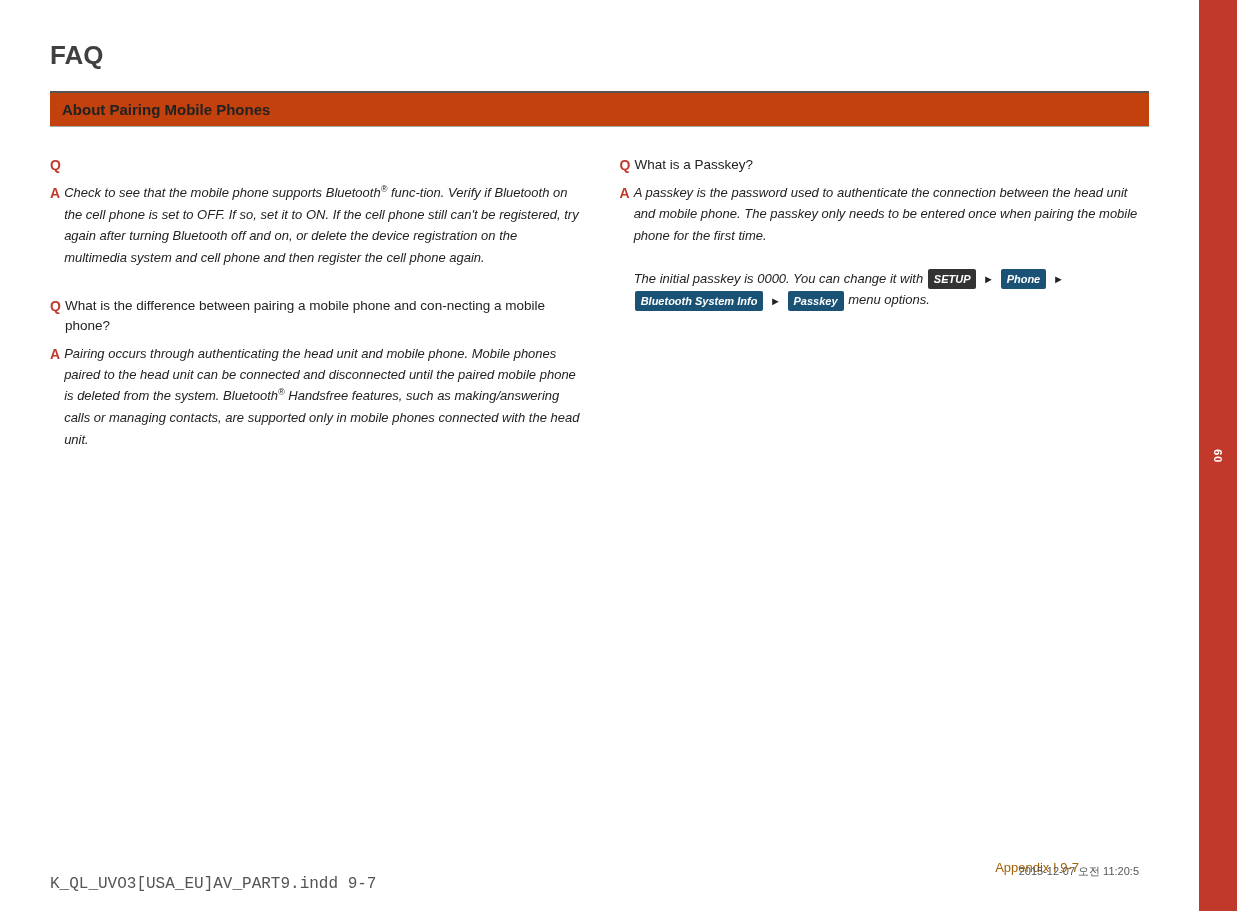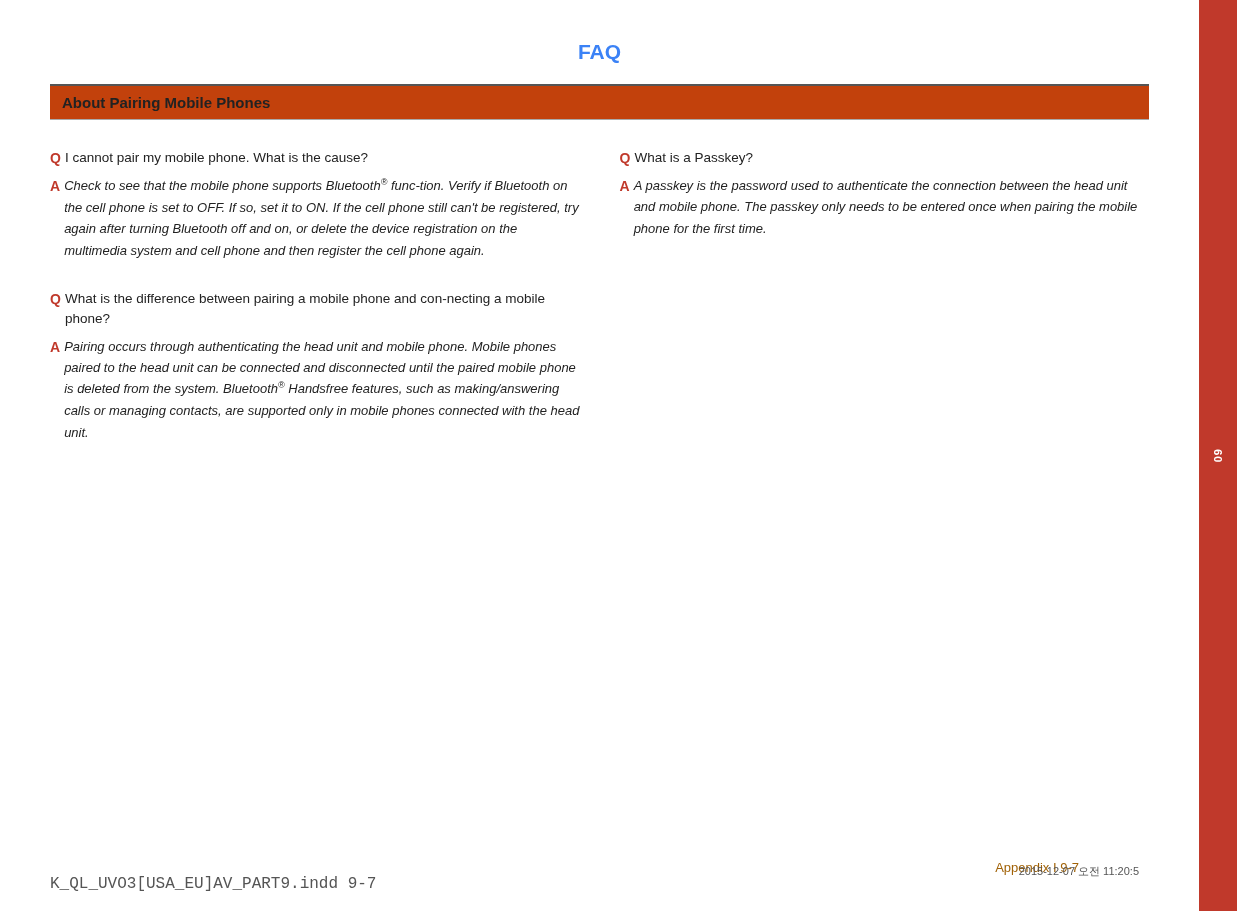--- a/index.html
+++ b/index.html
@@ -42,26 +42,25 @@
       position: absolute;
       left: 0;
       top: 0;
       right: 38px;
       bottom: 0;
       padding: 40px 50px 30px 50px;
     }
 
     
     .faq-title {
-      font-size: 21px;
-      font-weight: bold;
-      color: #3b82f6;
+      font-size: 26px;
+      font-weight: bold;
+      color: #404040;
       margin-bottom: 20px;
       font-family: Arial, sans-serif;
-      text-align: center;
     }
 
     
     .section-header {
       border-top: 2px solid #555;
       border-bottom: 1px solid #aaa;
       padding: 8px 12px;
       margin-bottom: 28px;
       background: #c2410c;
     }
@@ -198,21 +197,20 @@
     <span class="section-header-text">About Pairing Mobile Phones</span>
   </div>
 
   <div class="columns">
 
     <div class="col-left">
 
       <div class="qa-block">
         <div class="question">
           <span class="q-label">Q</span>
-          <span>I cannot pair my mobile phone. What is the cause?</span>
         </div>
         <div class="answer">
           <span class="a-label">A</span>
           <span class="answer-text">Check to see that the mobile phone supports Bluetooth<sup>®</sup> func-tion. Verify if Bluetooth on the cell phone is set to OFF. If so, set it to ON. If the cell phone still can't be registered, try again after turning Bluetooth off and on, or delete the device registration on the multimedia system and cell phone and then register the cell phone again.</span>
         </div>
       </div>
 
       <div class="qa-block">
         <div class="question">
           <span class="q-label">Q</span>
@@ -231,20 +229,31 @@
       <div class="qa-block">
         <div class="question">
           <span class="q-label">Q</span>
           <span>What is a Passkey?</span>
         </div>
         <div class="answer">
           <span class="a-label">A</span>
           <span class="answer-text">
             <span>A passkey is the password used to authenticate the connection between the head unit and mobile phone. The passkey only needs to be entered once when pairing the mobile phone for the first time.</span>
             <br><br>
+            <span>
+              The initial passkey is 0000. You can change it with
+              <span class="inline-btn dark">SETUP</span>
+              <span class="arrow-symbol">►</span>
+              <span class="inline-btn blue">Phone</span>
+              <span class="arrow-symbol">►</span>
+              <span class="inline-btn blue">Bluetooth System Info</span>
+              <span class="arrow-symbol">►</span>
+              <span class="inline-btn blue">Passkey</span>
+              menu options.
+            </span>
           </span>
         </div>
       </div>
 
     </div>
 
   </div>
 
   <div class="footer">
     <span class="footer-left">K_QL_UVO3[USA_EU]AV_PART9.indd   9-7</span>

